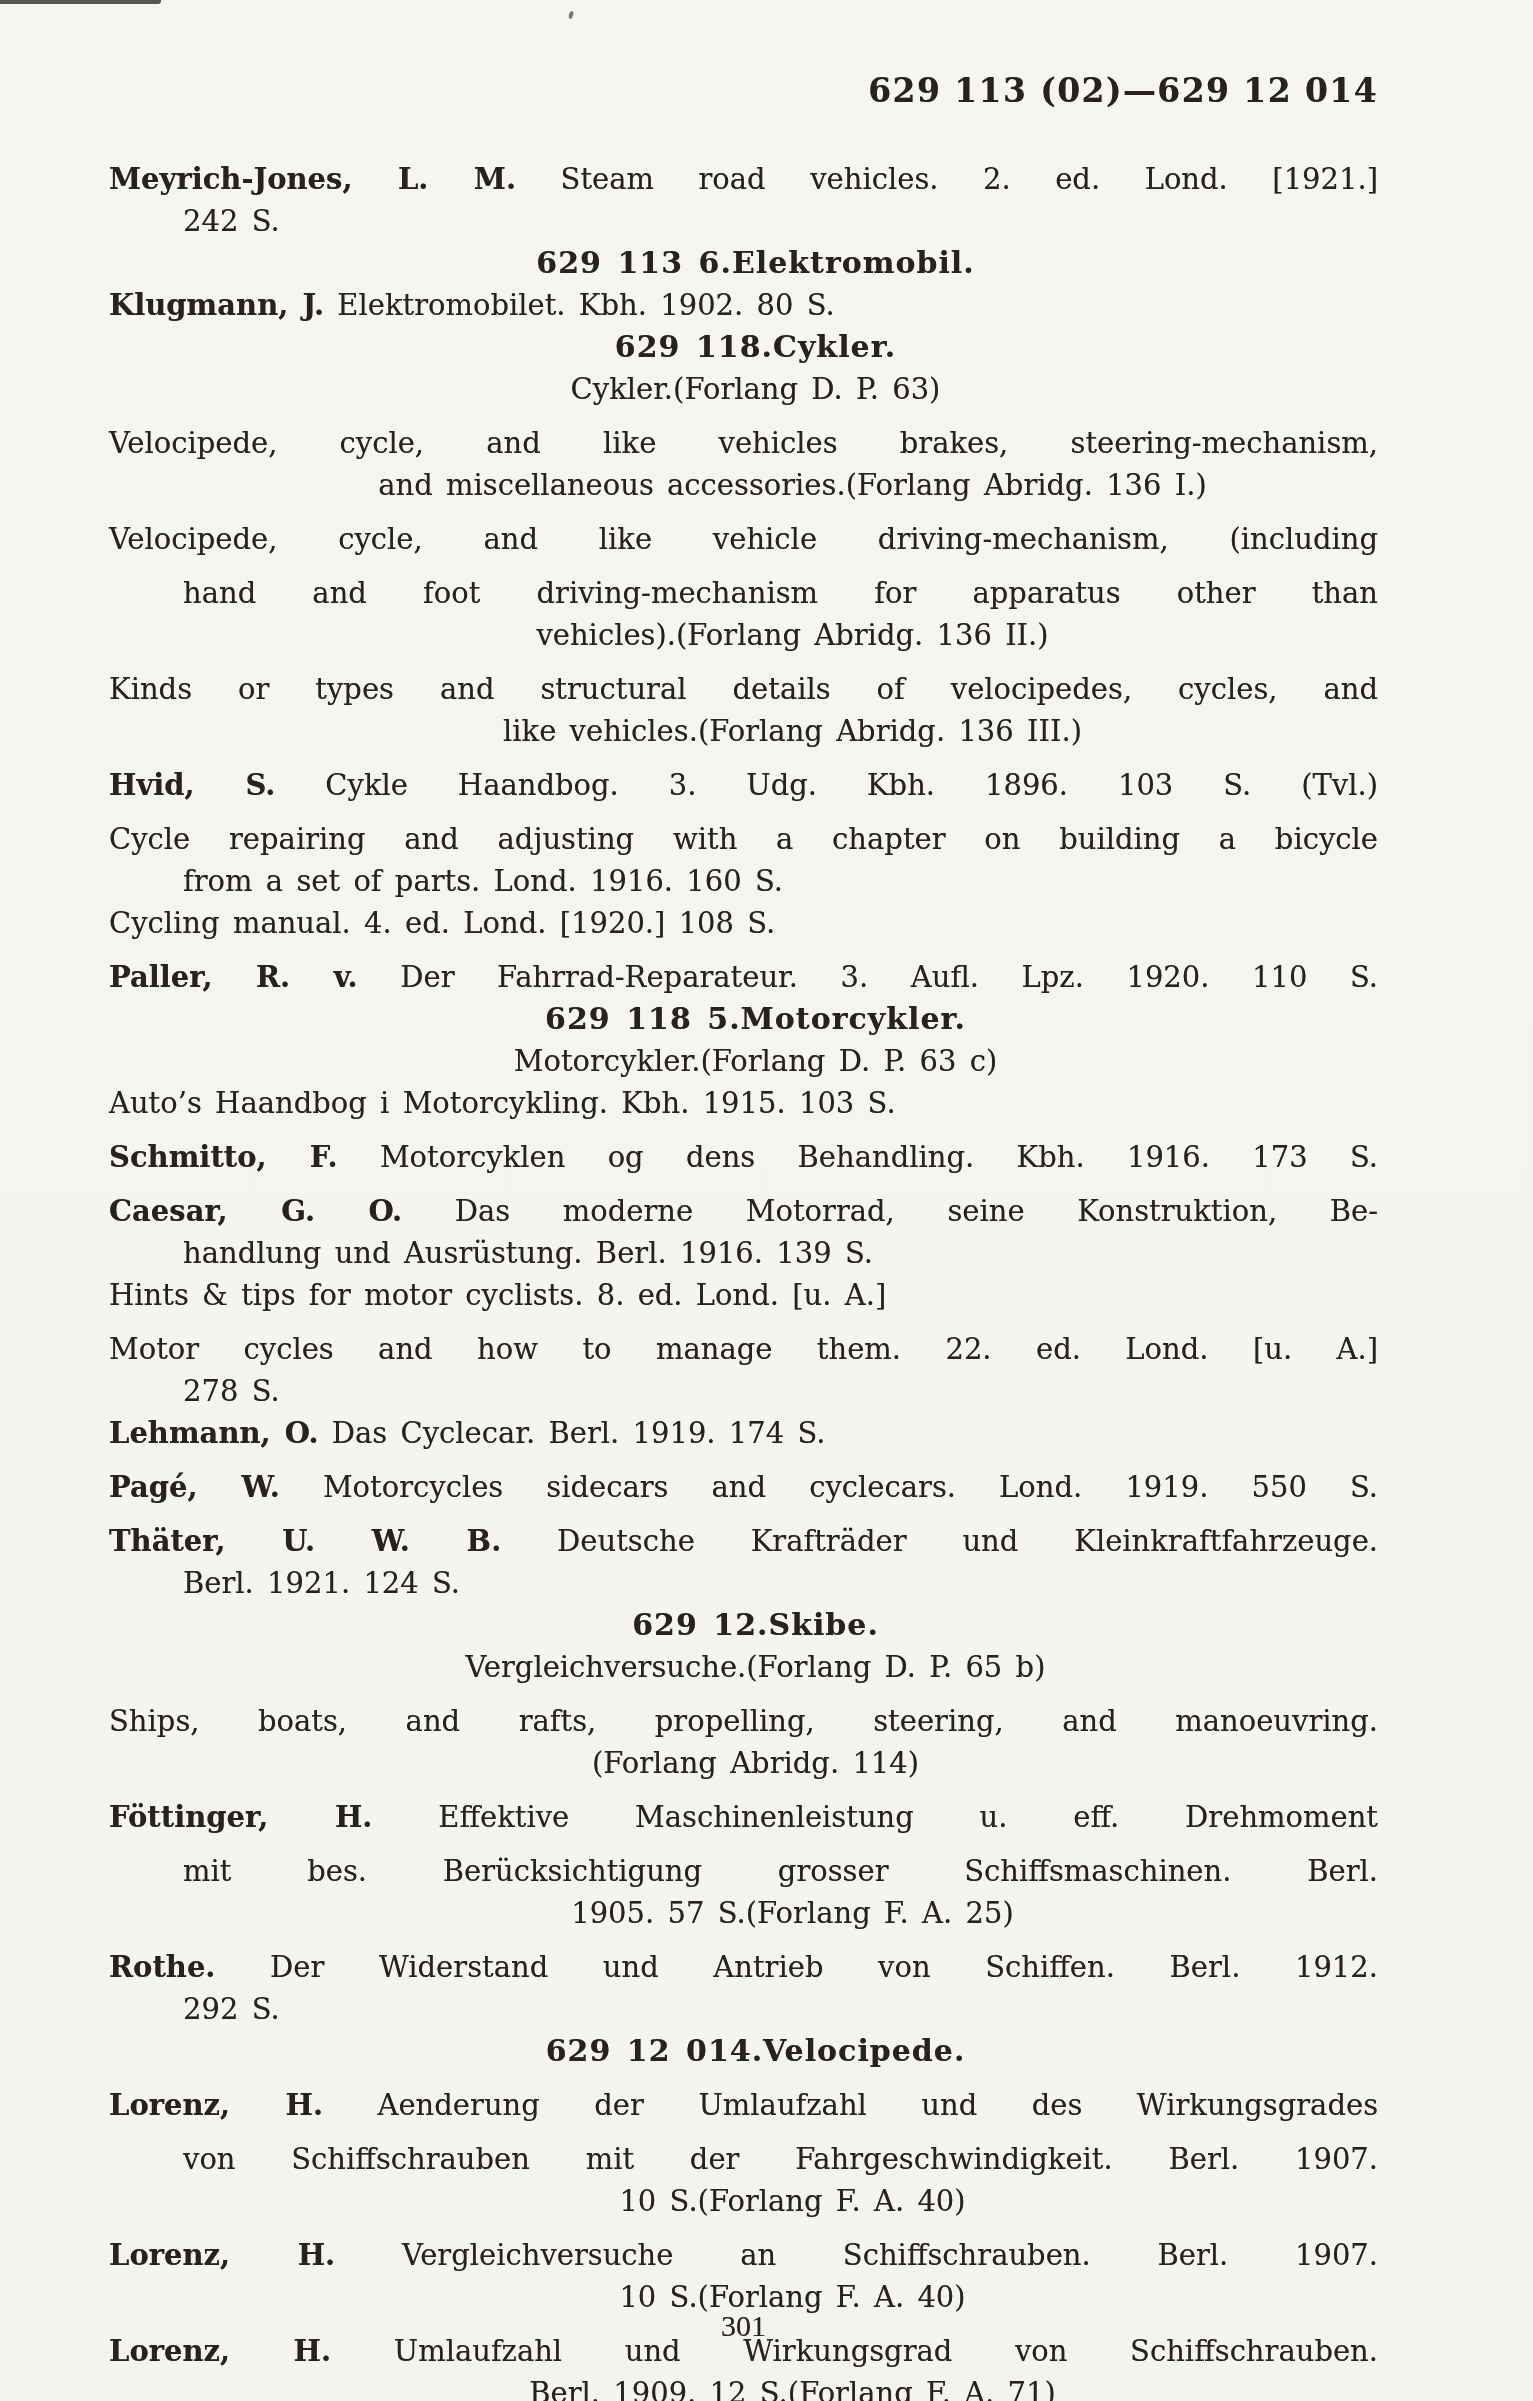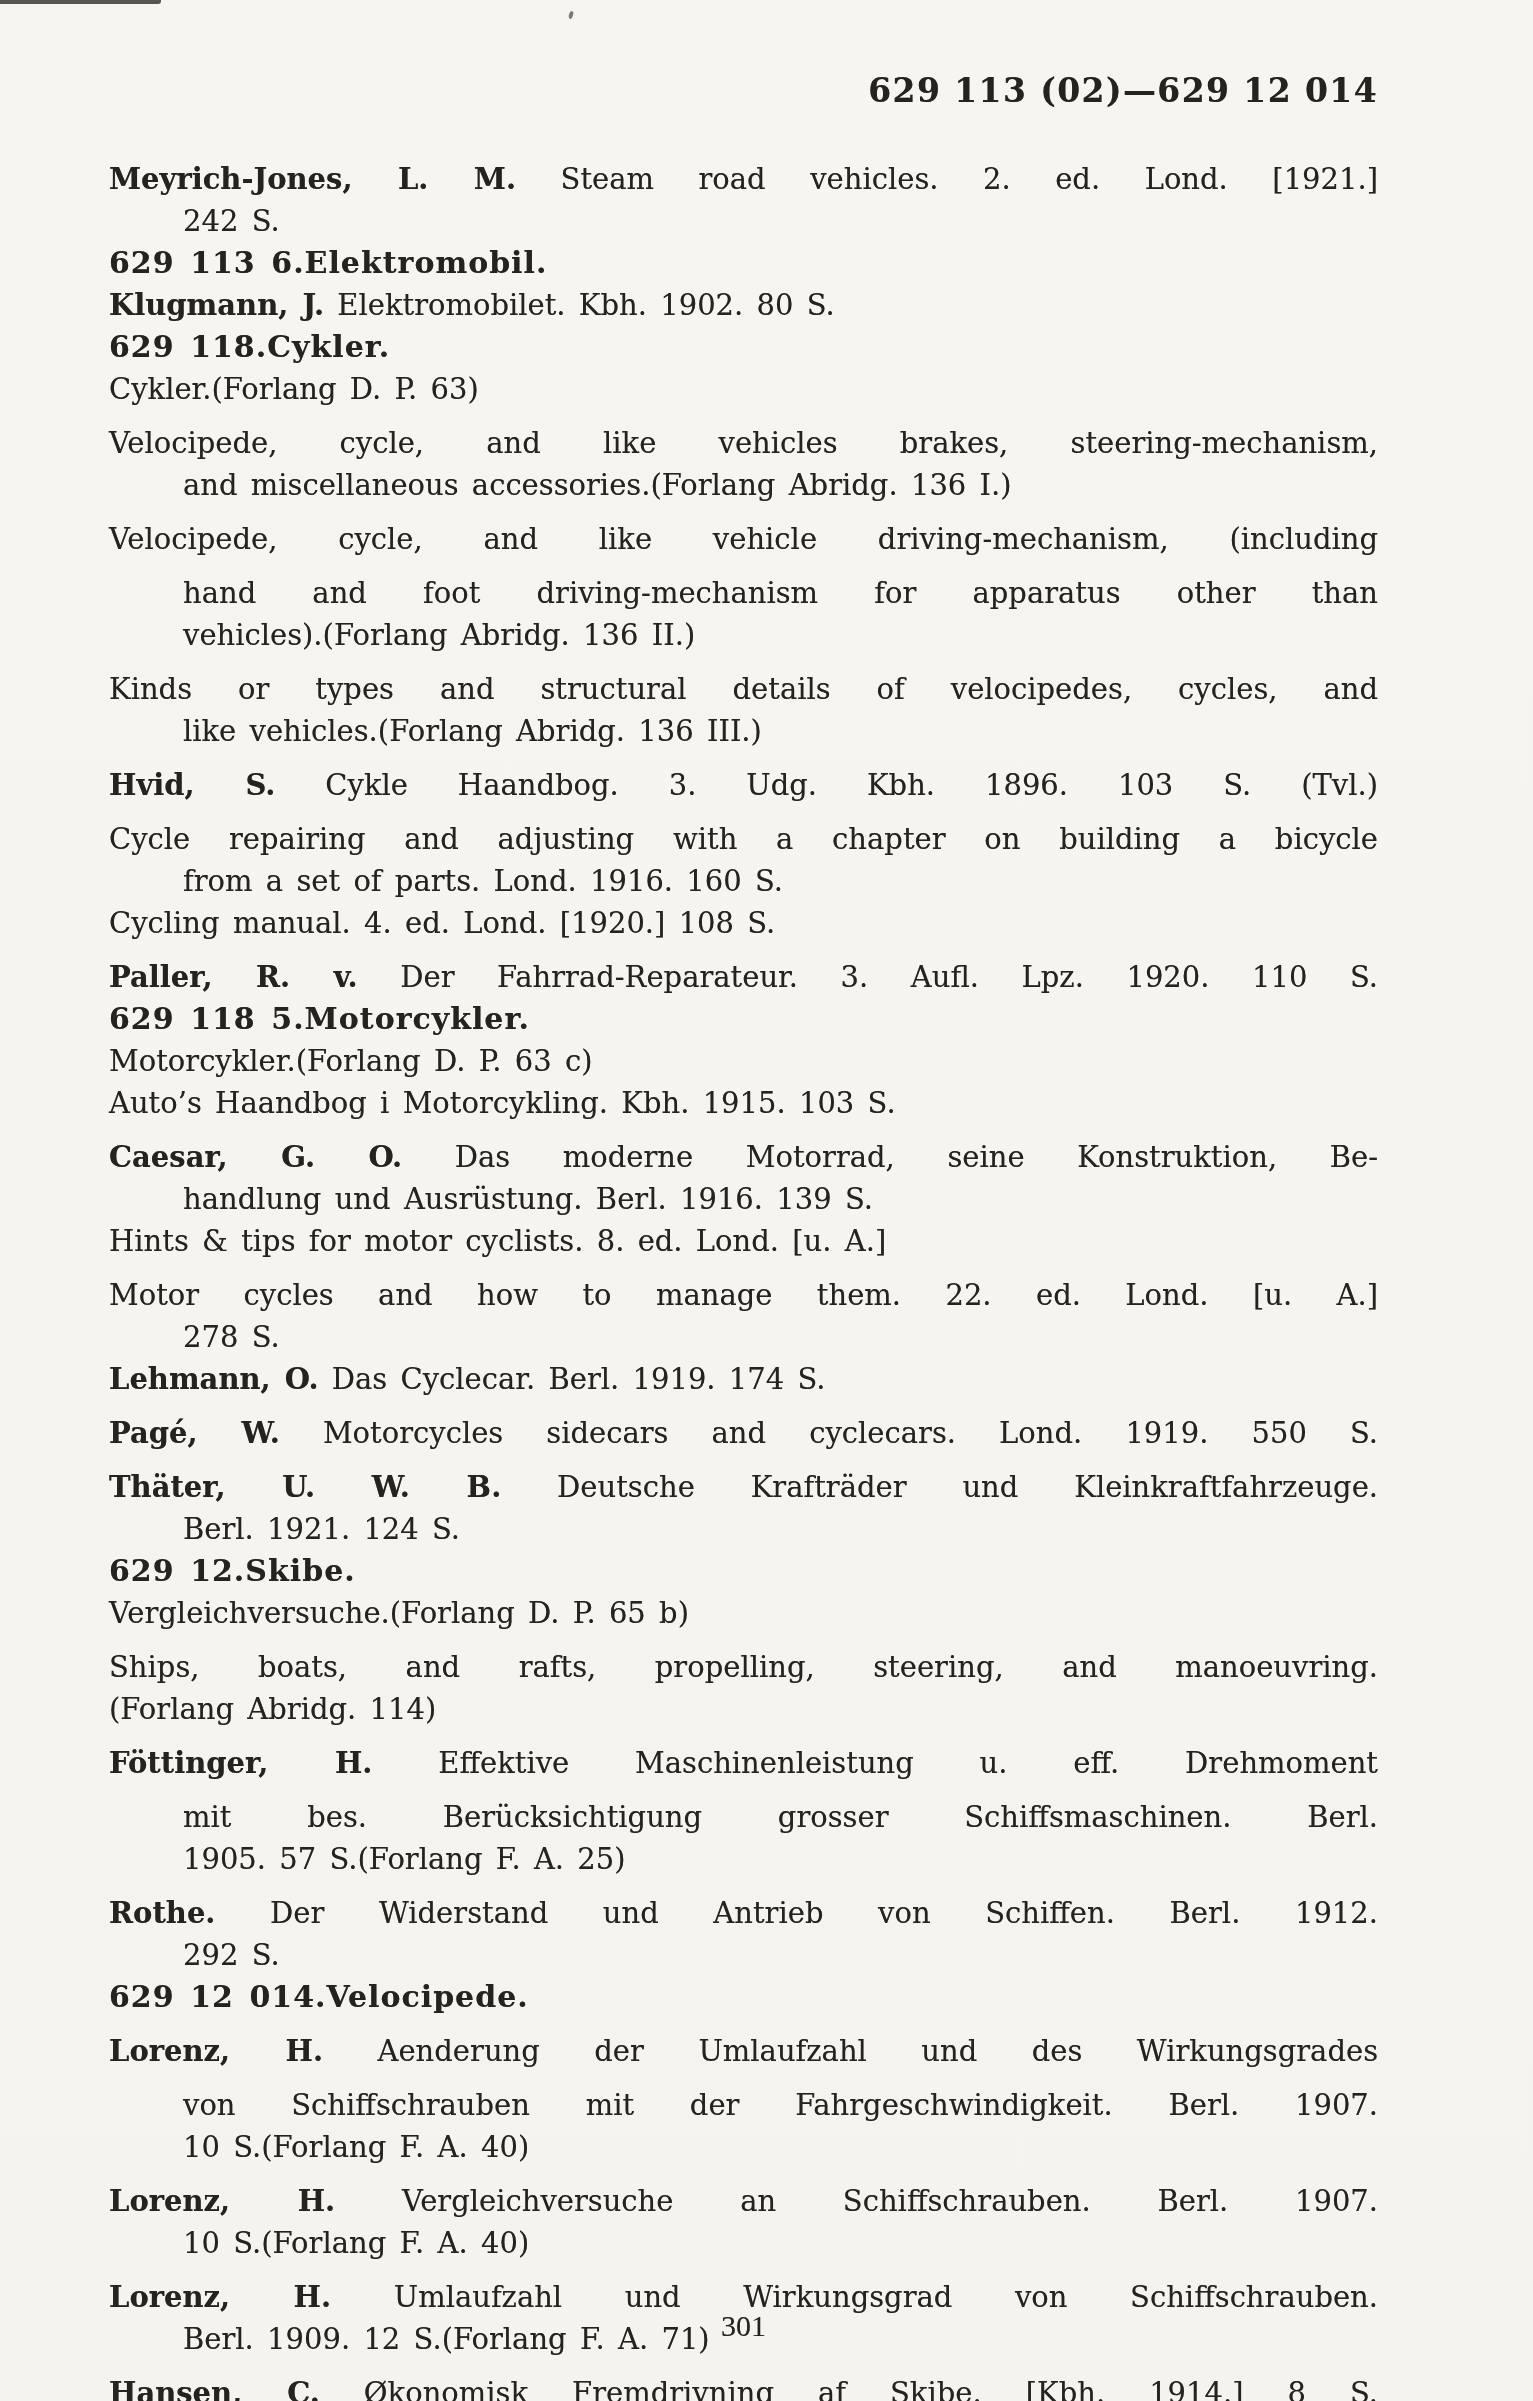--- a/index.html
+++ b/index.html
@@ -39,22 +39,23 @@
   }
   .line .lead { font-weight: bold; }
   .line.justify {
     text-align: justify;
     text-align-last: justify;
     margin-top: 12px;
     -moz-text-align-last: justify;
   }
   .line.split {
     display: flex;
-    justify-content: flex-start;
+    justify-content: center;
     align-items: baseline;
+    margin-left: 24px;
   }
   .line.indent { padding-left: 74px; }
   .line.section .lead,
   .line.section .right {
     font-weight: bold;
     font-size: 30px;
     letter-spacing: 1px;
   }
   .page-footer {
     position: absolute;
@@ -133,20 +134,21 @@
         <div class="line justify"><span class="lead">Paller, R. v.</span> <span class="body">Der Fahrrad-Reparateur. 3. Aufl. Lpz. 1920. 110 S.</span></div>
         <div class="line section split">
           <span class="left"><span class="lead">629 118 5.</span></span>
           <span class="right">Motorcykler.</span>
         </div>
         <div class="line split">
           <span class="left"><span class="body">Motorcykler.</span></span>
           <span class="right">(Forlang D. P. 63 c)</span>
         </div>
         <div class="line"><span class="body">Auto’s Haandbog i Motorcykling. Kbh. 1915. 103 S.</span></div>
+        <div class="line justify"><span class="lead">Schmitto, F.</span> <span class="body">Motorcyklen og dens Behandling. Kbh. 1916. 173 S.</span></div>
         <div class="line justify"><span class="lead">Caesar, G. O.</span> <span class="body">Das moderne Motorrad, seine Konstruktion, Be-</span></div>
         <div class="line indent"><span class="body">handlung und Ausrüstung. Berl. 1916. 139 S.</span></div>
         <div class="line"><span class="body">Hints &amp; tips for motor cyclists. 8. ed. Lond. [u. A.]</span></div>
         <div class="line justify"><span class="body">Motor cycles and how to manage them. 22. ed. Lond. [u. A.]</span></div>
         <div class="line indent"><span class="body">278 S.</span></div>
         <div class="line"><span class="lead">Lehmann, O.</span> <span class="body">Das Cyclecar. Berl. 1919. 174 S.</span></div>
         <div class="line justify"><span class="lead">Pagé, W.</span> <span class="body">Motorcycles sidecars and cyclecars. Lond. 1919. 550 S.</span></div>
         <div class="line justify"><span class="lead">Thäter, U. W. B.</span> <span class="body">Deutsche Krafträder und Kleinkraftfahrzeuge.</span></div>
         <div class="line indent"><span class="body">Berl. 1921. 124 S.</span></div>
         <div class="line section split">

